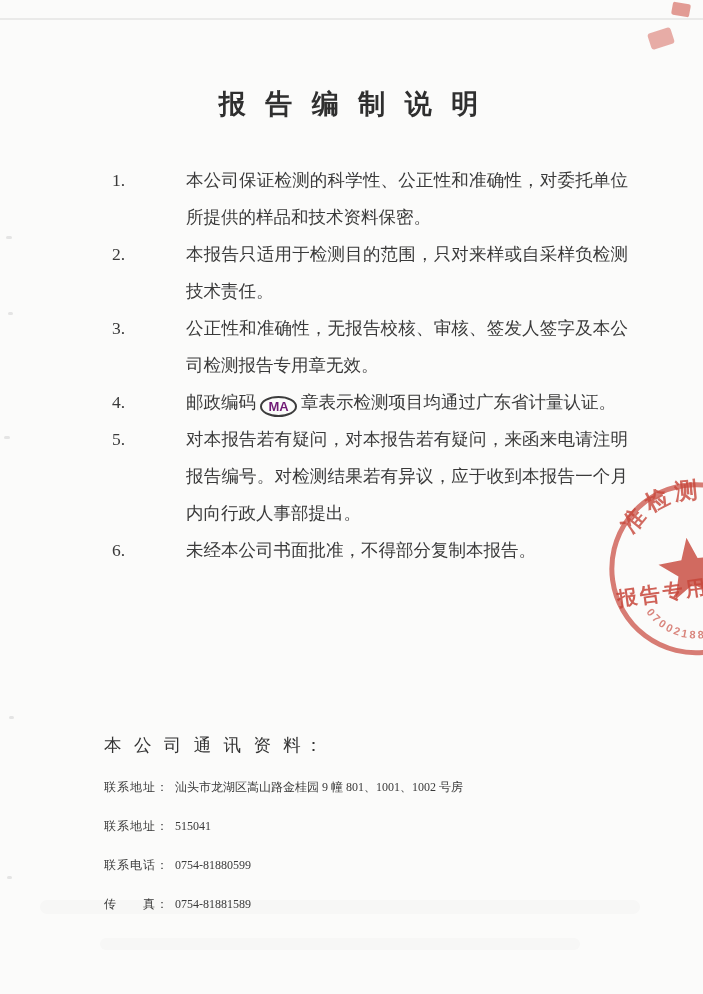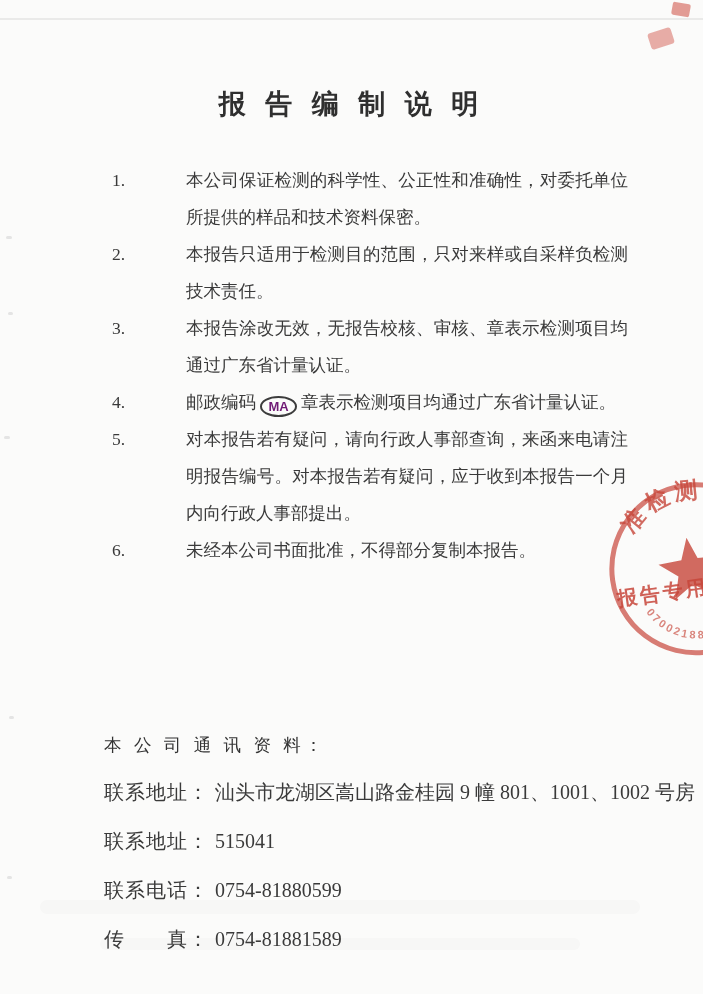--- a/index.html
+++ b/index.html
@@ -57,21 +57,21 @@
     letter-spacing:0;line-height:1;
     vertical-align:-3px;margin:0 4px;
     box-sizing:border-box;
   }
 
   .contact{position:absolute;left:104px;top:733px;}
   .contact-heading{
     font-size:17.5px;letter-spacing:4px;color:#333;
     margin-bottom:22px;
   }
-  .contact-row{font-size:20px;margin-bottom:22px;color:#3a3a3a;}
+  .contact-row{font-size:12px;margin-bottom:22px;color:#3a3a3a;}
   .contact-label{letter-spacing:1px;}
   .contact-value{margin-left:6px;}
 
   .stamp{
     position:absolute;left:606px;top:472px;width:190px;height:195px;
     transform:rotate(-8deg);transform-origin:50% 50%;
     pointer-events:none;
   }
   .stamp svg{display:block;}
   .stamp-ring{fill:none;stroke:#c7463a;stroke-width:5;opacity:0.7;}
@@ -105,31 +105,31 @@
     <div class="note-item">
       <span class="note-num">1.</span>
       <span class="note-text">本公司保证检测的科学性、公正性和准确性，对委托单位所提供的样品和技术资料保密。</span>
     </div>
     <div class="note-item">
       <span class="note-num">2.</span>
       <span class="note-text">本报告只适用于检测目的范围，只对来样或自采样负检测技术责任。</span>
     </div>
     <div class="note-item">
       <span class="note-num">3.</span>
-      <span class="note-text">本报告涂改无效，无报告校核、审核、章表示检测项目均通过广东省计量认证。</span>
+      <span class="note-text">公正性和准确性，无报告校核、审核、签发人签字及本公司检测报告专用章无效。</span>
     </div>
     <div class="note-item">
       <span class="note-num">4.</span>
       <span class="note-text"><span>邮政编码</span><span class="cma">
             <span>MA</span>
           </span><span>章表示检测项目均通过广东省计量认证。</span></span>
     </div>
     <div class="note-item">
       <span class="note-num">5.</span>
-      <span class="note-text">对本报告若有疑问，请向行政人事部查询，来函来电请注明报告编号。对本报告若有疑问，应于收到本报告一个月内向行政人事部提出。</span>
+      <span class="note-text">对本报告若有疑问，对本报告若有疑问，来函来电请注明报告编号。对检测结果若有异议，应于收到本报告一个月内向行政人事部提出。</span>
     </div>
     <div class="note-item">
       <span class="note-num">6.</span>
       <span class="note-text">未经本公司书面批准，不得部分复制本报告。</span>
     </div>
   </div>
 
   <div class="contact">
     <div class="contact-heading">本 公 司 通 讯 资 料：</div>
     <div class="contact-row">

